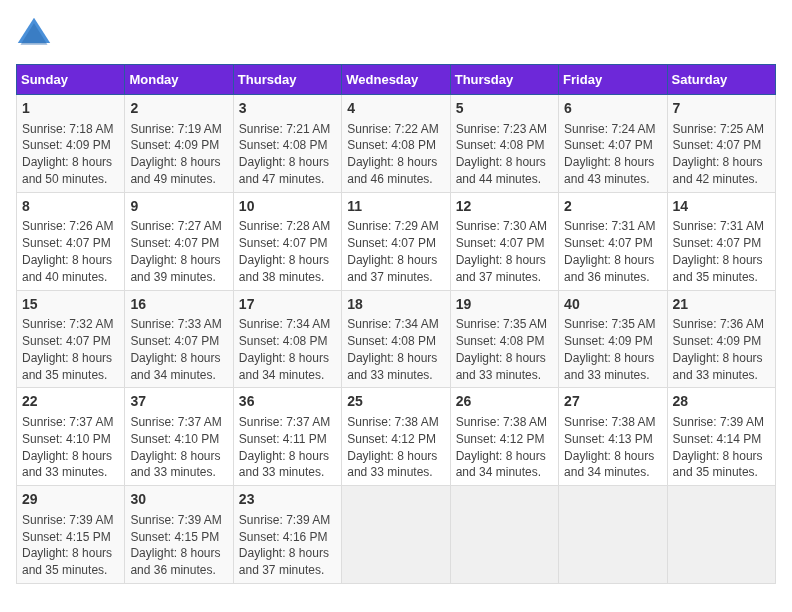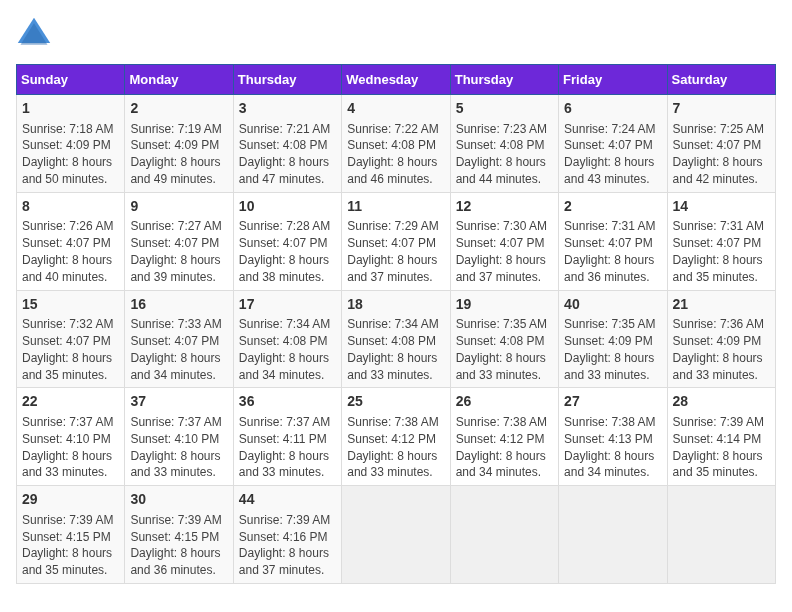--- a/index.html
+++ b/index.html
@@ -185,21 +185,21 @@
         <td><span class="day-num">27</span>
 <span class="day-info">Sunrise: 7:38 AM<br>Sunset: 4:13 PM<br>Daylight: 8 hours and 34 minutes.</span></td>
         <td><span class="day-num">28</span>
 <span class="day-info">Sunrise: 7:39 AM<br>Sunset: 4:14 PM<br>Daylight: 8 hours and 35 minutes.</span></td>
       </tr>
       <tr>
         <td><span class="day-num">29</span>
 <span class="day-info">Sunrise: 7:39 AM<br>Sunset: 4:15 PM<br>Daylight: 8 hours and 35 minutes.</span></td>
         <td><span class="day-num">30</span>
 <span class="day-info">Sunrise: 7:39 AM<br>Sunset: 4:15 PM<br>Daylight: 8 hours and 36 minutes.</span></td>
-        <td><span class="day-num">44</span>
+        <td><span class="day-num">23</span>
 <span class="day-info">Sunrise: 7:39 AM<br>Sunset: 4:16 PM<br>Daylight: 8 hours and 37 minutes.</span></td>
         <td class="empty-cell"></td>
         <td class="empty-cell"></td>
         <td class="empty-cell"></td>
         <td class="empty-cell"></td>
       </tr>
     </tbody>
 </table>
 
 </body></html>

